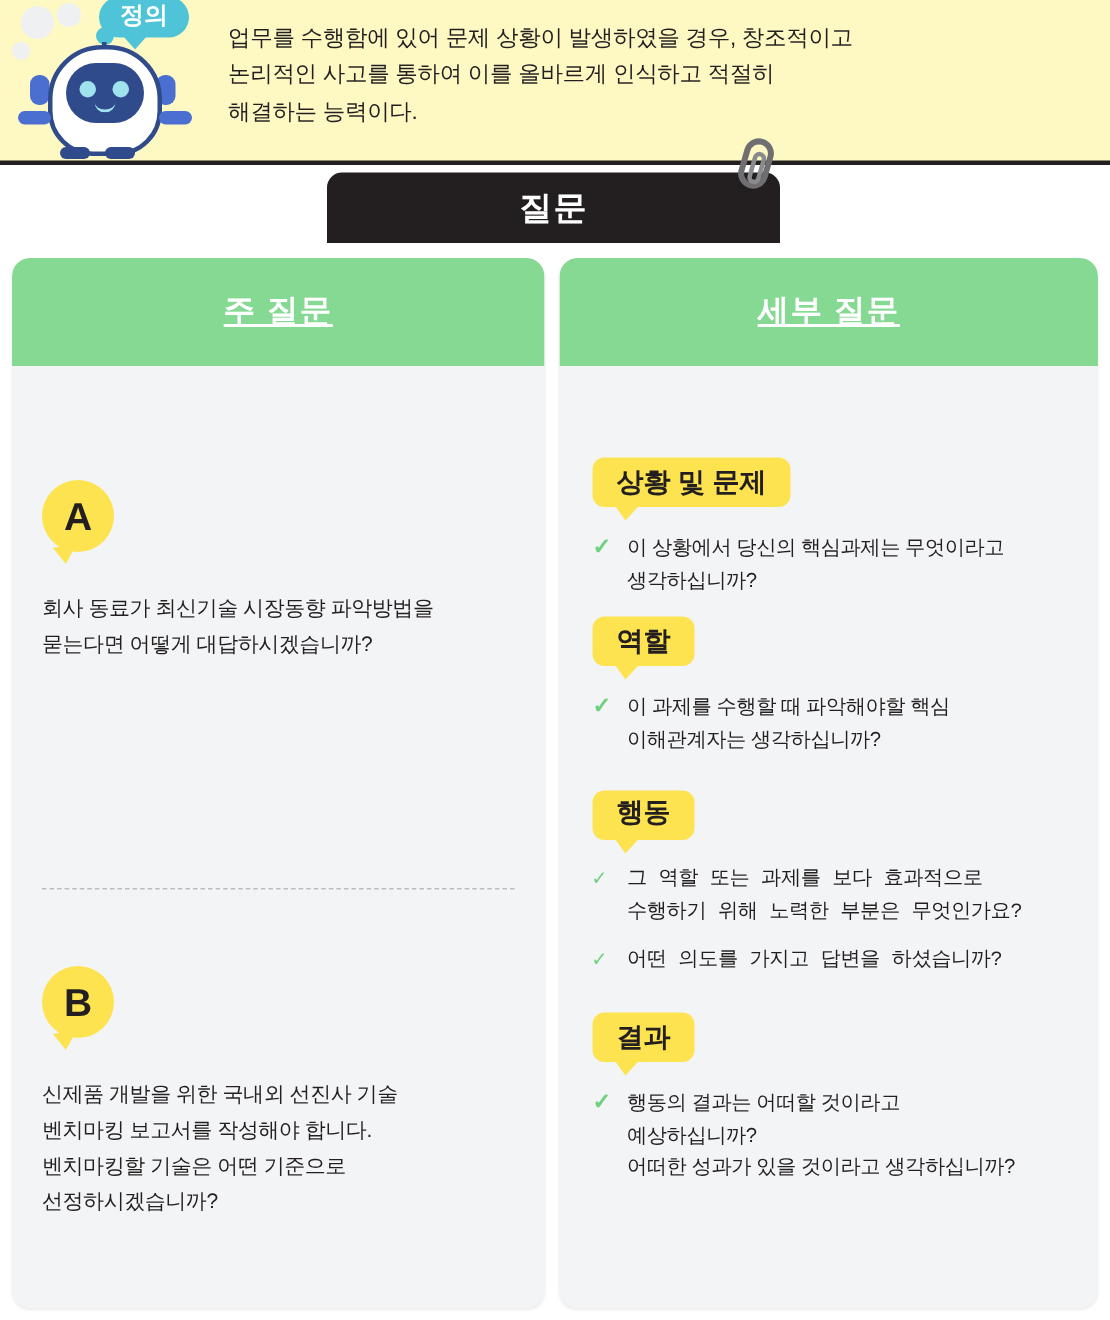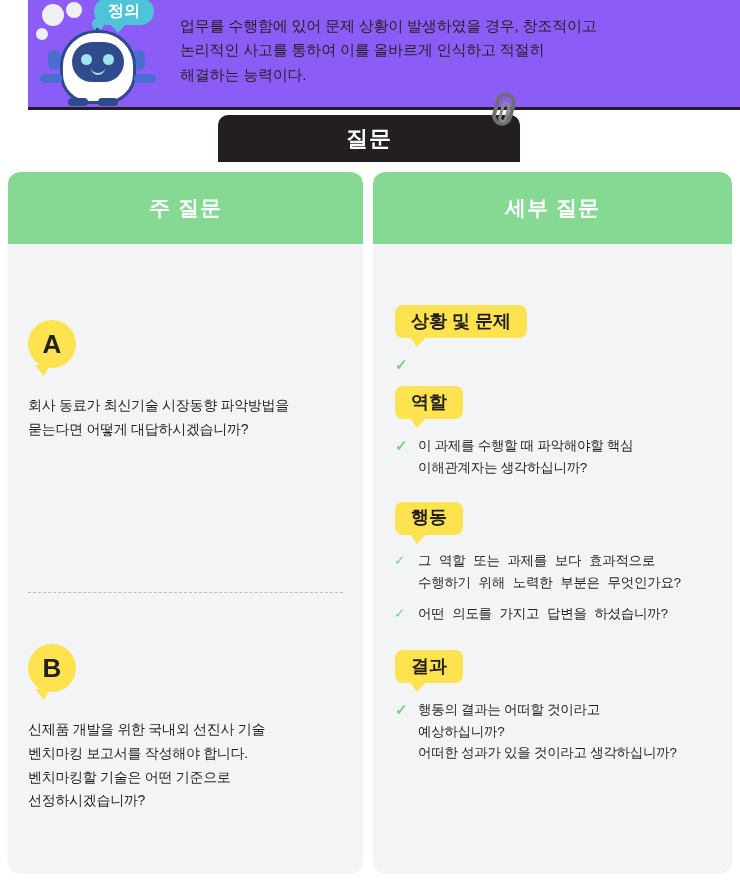--- a/index.html
+++ b/index.html
@@ -9,22 +9,21 @@
     font-family: "Liberation Sans", sans-serif;
     color: #231f20;
     overflow: hidden;
   }
   .page { position: relative; width: 740px; height: 880px; }
 
   
   .top-area {
     position: relative;
     height: 108px;
-    background: #8b5cf6;
-    margin-left: 28px;
+    background: #fef9c3;
   }
   .top-rule {
     position: absolute;
     left: 0; right: 0; top: 107px;
     height: 3px;
     background: #231f20;
   }
 
   
   .mascot { position: absolute; left: 8px; top: 2px; width: 130px; height: 104px; }
@@ -151,20 +150,21 @@
   .col-head {
     height: 72px;
     background: #86d993;
     color: #ffffff;
     font-size: 21px;
     font-weight: bold;
     text-align: center;
     line-height: 72px;
     letter-spacing: 1px;
     border-radius: 12px 12px 0 0;
+    text-decoration: underline;
   }
   .col-body { padding: 18px 20px; position: relative; height: 628px; }
   .qbadge {
     position: relative;
     width: 48px; height: 48px;
     background: #fde34f;
     border-radius: 50%;
     color: #231f20;
     font-size: 26px;
     font-weight: bold;
@@ -313,20 +313,22 @@
     <div class="col right">
       <div class="col-head">세부 질문</div>
       <div class="right-body">
 
         <div class="group">
           <div class="tag-row">
             <span class="tag">상황 및 문제</span>
           </div>
           <div class="bullet">
             <span class="check">✓</span>
+            <span class="bullet-text">이 상황에서 당신의 핵심과제는 무엇이라고
+생각하십니까?</span>
           </div>
         </div>
 
         <div class="group" style="margin-top:8px;">
           <div class="tag-row">
             <span class="tag">역할</span>
           </div>
           <div class="bullet">
             <span class="check">✓</span>
             <span class="bullet-text">이 과제를 수행할 때 파악해야할 핵심

